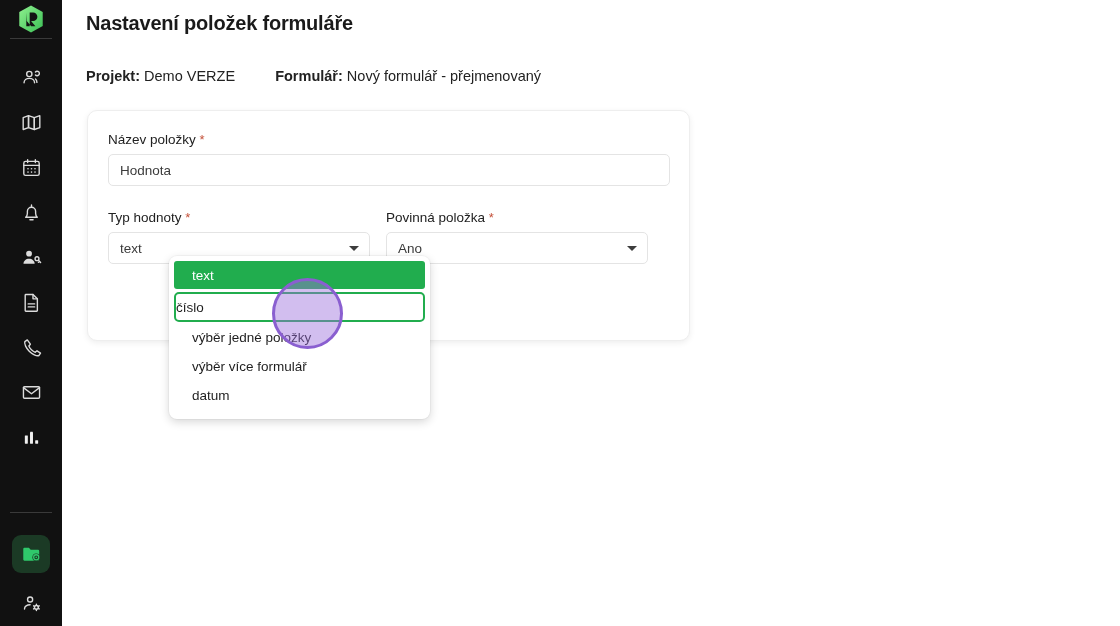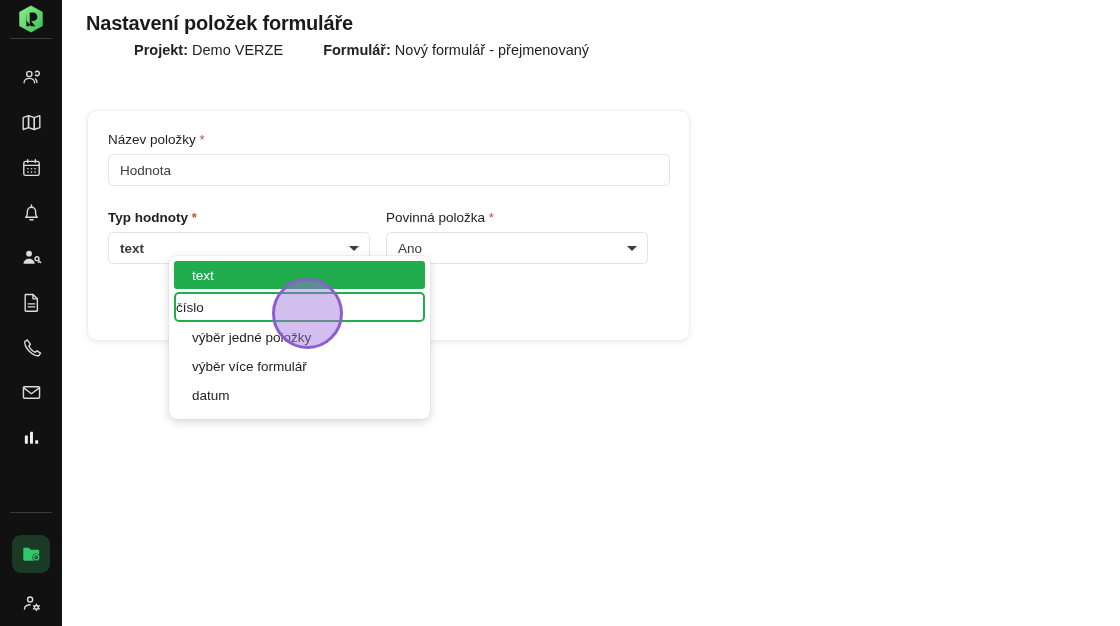--- a/index.html
+++ b/index.html
@@ -53,24 +53,23 @@
   
   .main { position: absolute; left: 62px; top: 0; right: 0; bottom: 0; }
 
   .page-title {
     position: absolute; left: 24px; top: 12px;
     font-size: 20px; font-weight: bold; color: #1a1a1a;
     letter-spacing: -0.2px;
   }
 
   .meta-row {
-    position: absolute; left: 24px; top: 42px;
+    position: absolute; left: 24px; top: 68px;
     font-size: 14.5px; color: #222222;
     white-space: nowrap;
-    margin-left: 48px;
   }
   .meta-row .k { font-weight: bold; }
   .meta-row .v { font-weight: normal; }
   .meta-gap { display: inline-block; width: 32px; }
 
   
   .card {
     position: absolute; left: 25px; top: 90px;
     width: 603px; height: 231px;
     background: #ffffff;
@@ -93,21 +92,21 @@
     width: 100%; height: 32px;
     border: 1px solid #e4e4e4; border-radius: 5px;
     background: #ffffff;
     font-family: "Liberation Sans", sans-serif;
     font-size: 13.5px; color: #3b3b3b;
     padding: 0 11px;
     outline: none;
   }
 
   .grp-type {
-    position: absolute; left: 20px; top: 99px; width: 262px; font-weight: bold;
+    position: absolute; left: 20px; top: 99px; width: 262px;
   }
   .grp-req {
     position: absolute; left: 298px; top: 99px; width: 262px;
   }
 
   .select-box {
     position: relative;
     width: 100%; height: 32px;
     border: 1px solid #e4e4e4; border-radius: 5px;
     background: #ffffff;

